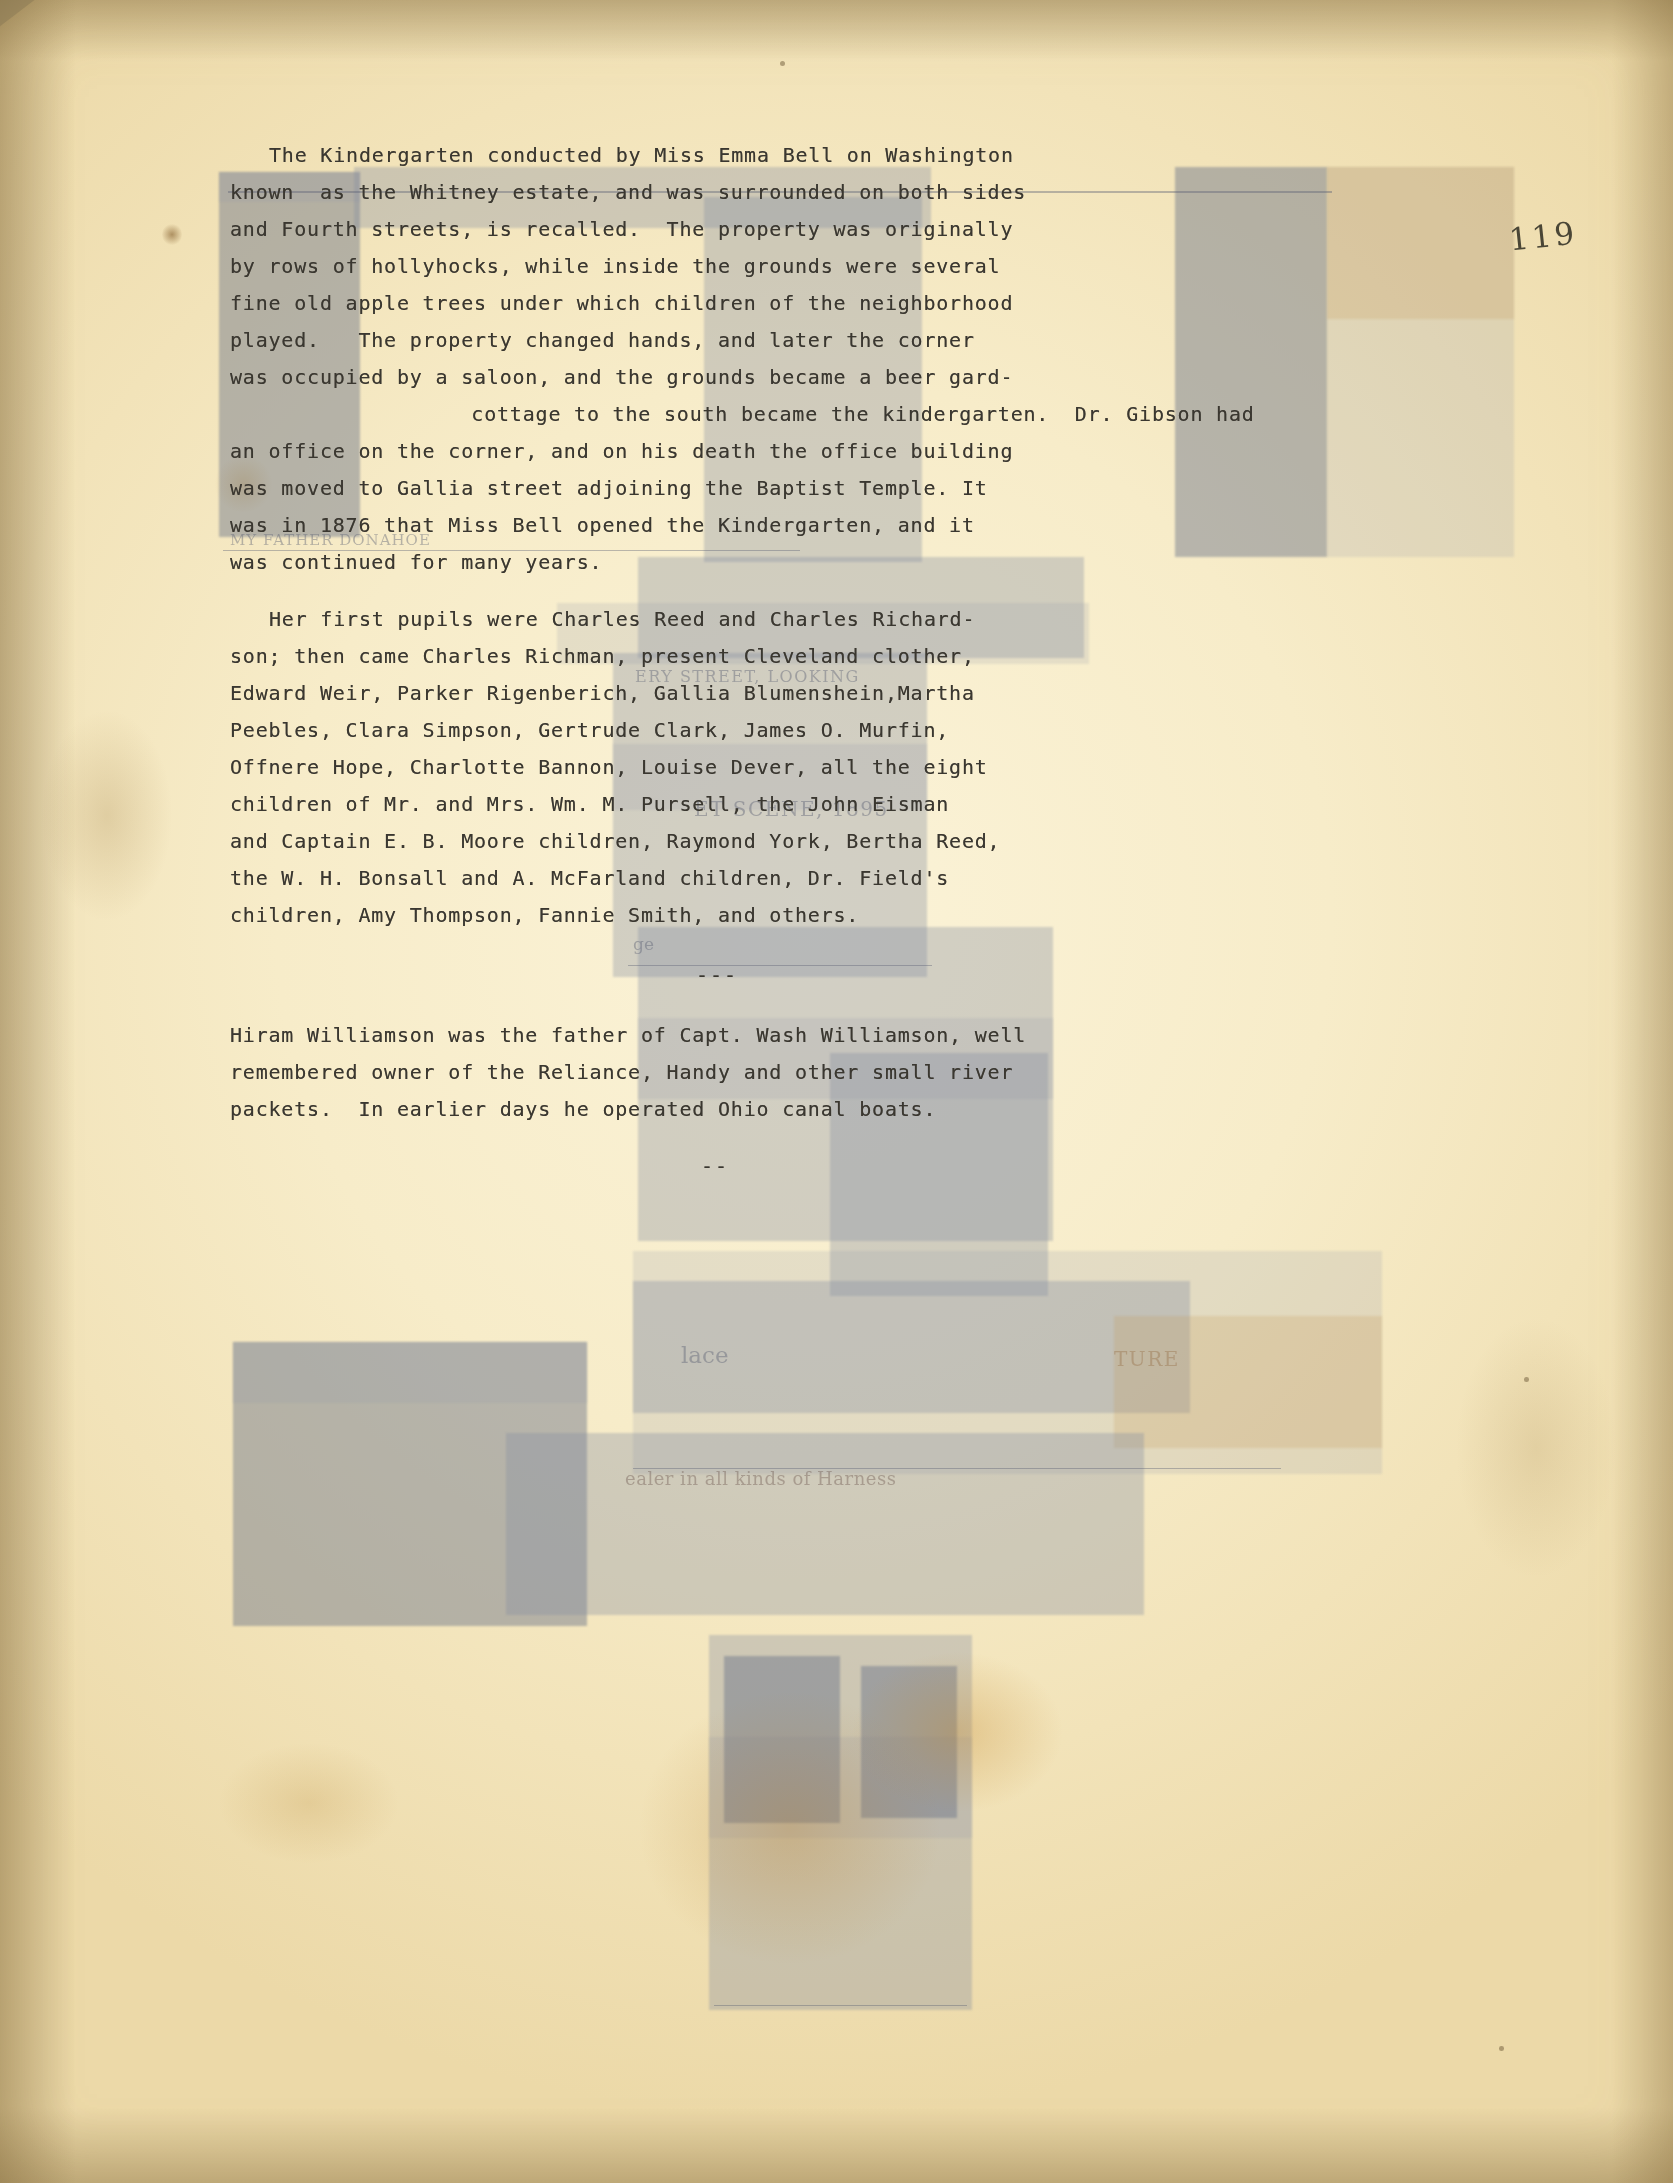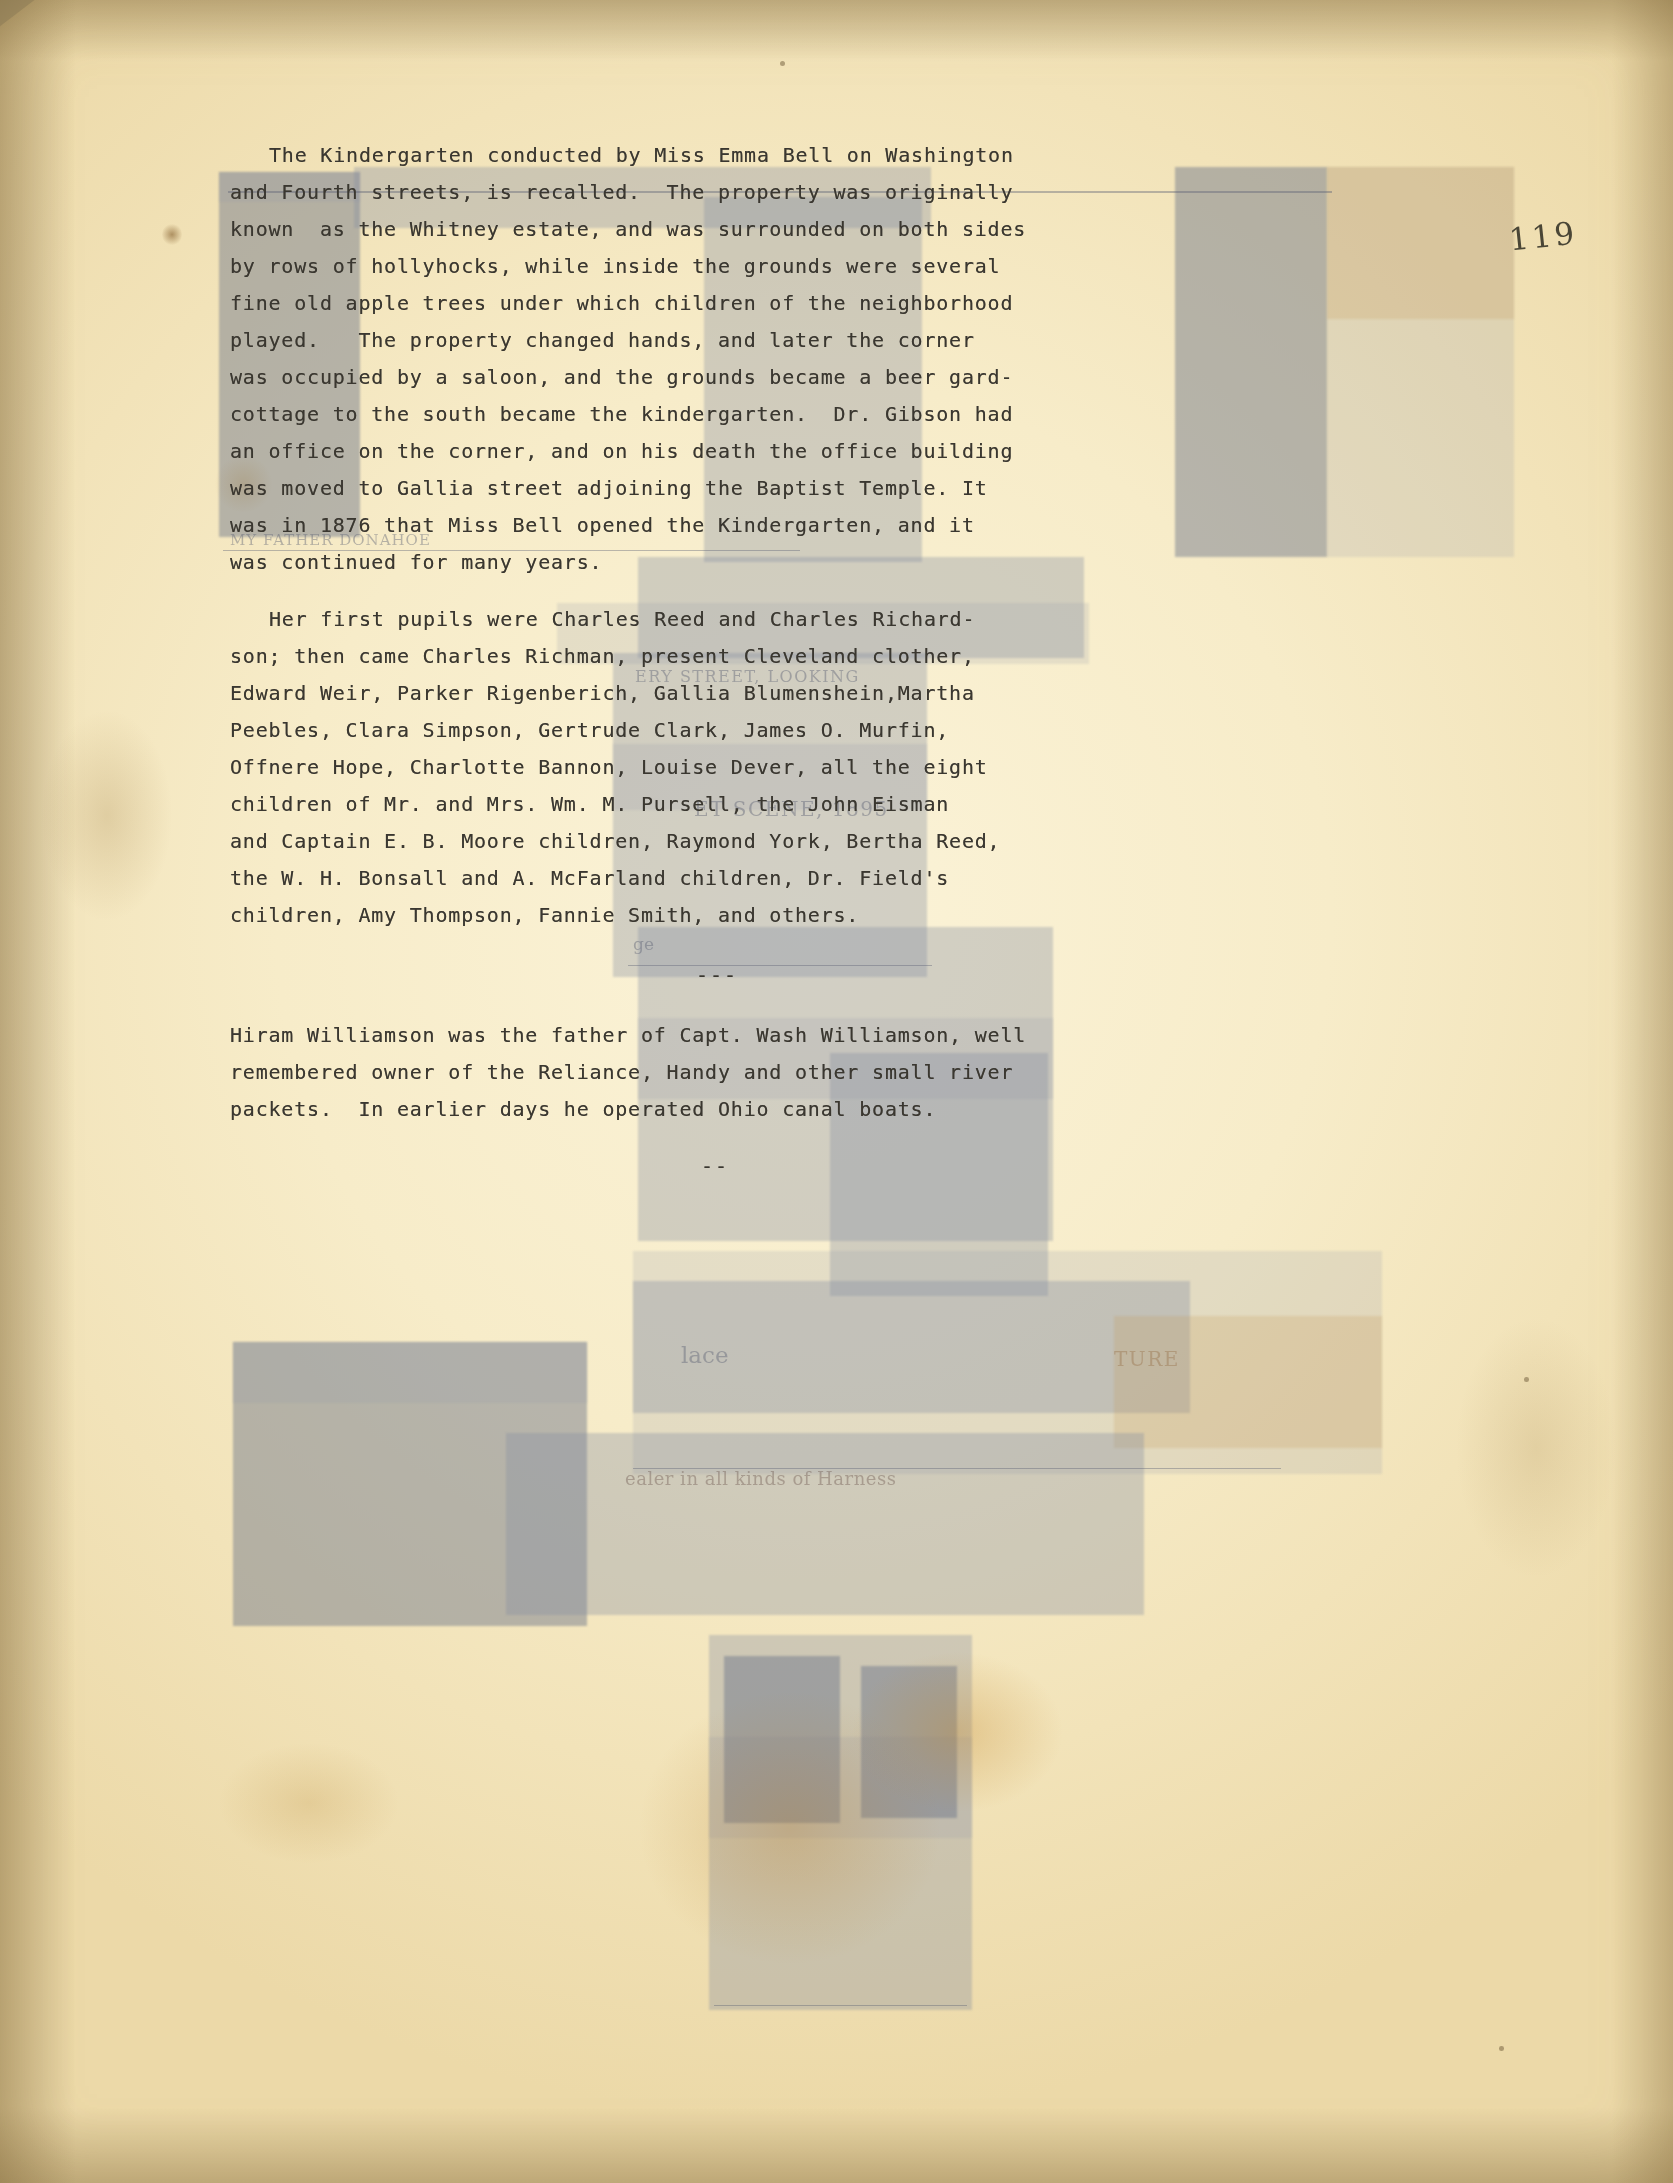--- a/index.html
+++ b/index.html
@@ -187,27 +187,27 @@
   <div class="stain" id="stain-6"></div>
   <div class="stain" id="stain-7"></div>
   <div class="speck" style="left:780px; top:61px; width:5px; height:5px;"></div>
   <div class="speck" style="left:1524px; top:1377px; width:4.6px; height:4.6px;"></div>
   <div class="speck" style="left:1499px; top:2046px; width:4.6px; height:4.6px;"></div>
 
   <div id="typed">
 
     <div class="para indent" id="para-1">
       <span class="ln">The Kindergarten conducted by Miss Emma Bell on Washington</span>
+      <span class="ln" style="margin-left:-39px;">known  as the Whitney estate, and was surrounded on both sides</span>
       <span class="ln" style="margin-left:-39px;">and Fourth streets, is recalled.  The property was originally</span>
-      <span class="ln" style="margin-left:-39px;">known  as the Whitney estate, and was surrounded on both sides</span>
       <span class="ln" style="margin-left:-39px;">by rows of hollyhocks, while inside the grounds were several</span>
       <span class="ln" style="margin-left:-39px;">fine old apple trees under which children of the neighborhood</span>
       <span class="ln" style="margin-left:-39px;">played.   The property changed hands, and later the corner</span>
       <span class="ln" style="margin-left:-39px;">was occupied by a saloon, and the grounds became a beer gard-</span>
-      <span class="ln" style="margin-left:-39px;">cottage to the south became the kindergarten.  Dr. Gibson had</span>
+      <span class="ln" style="margin-left:-39px;text-align:center;">cottage to the south became the kindergarten.  Dr. Gibson had</span>
       <span class="ln" style="margin-left:-39px;">an office on the corner, and on his death the office building</span>
       <span class="ln" style="margin-left:-39px;">was moved to Gallia street adjoining the Baptist Temple. It</span>
       <span class="ln" style="margin-left:-39px;">was in 1876 that Miss Bell opened the Kindergarten, and it</span>
       <span class="ln" style="margin-left:-39px;">was continued for many years.</span>
     </div>
 
     <div class="para indent" id="para-2">
       <span class="ln">Her first pupils were Charles Reed and Charles Richard-</span>
       <span class="ln" style="margin-left:-39px;">son; then came Charles Richman, present Cleveland clother,</span>
       <span class="ln" style="margin-left:-39px;">Edward Weir, Parker Rigenberich, Gallia Blumenshein,Martha</span>

